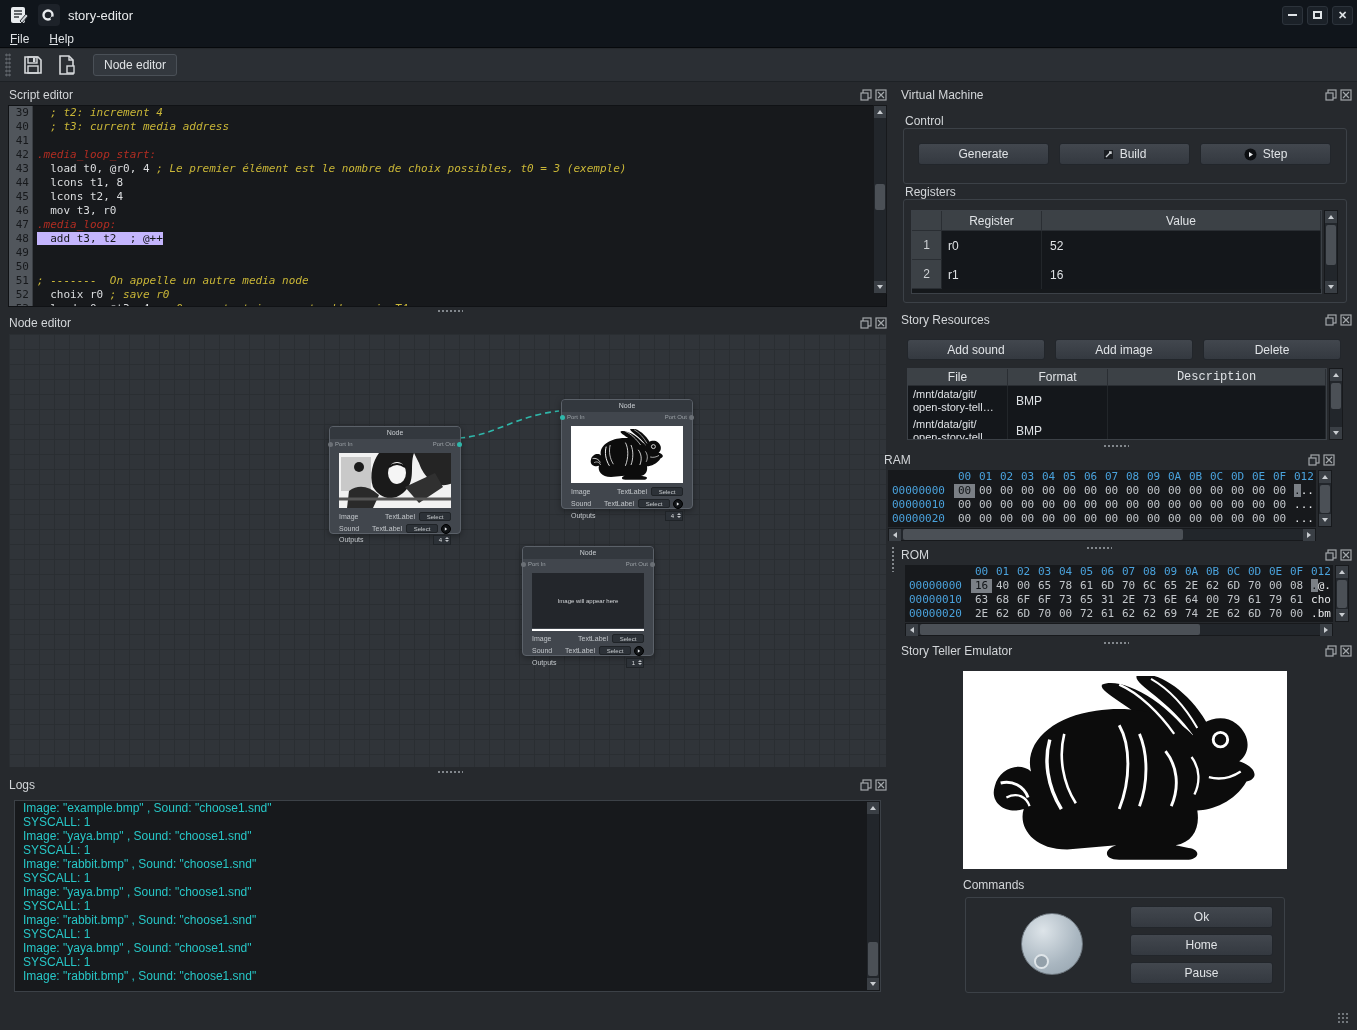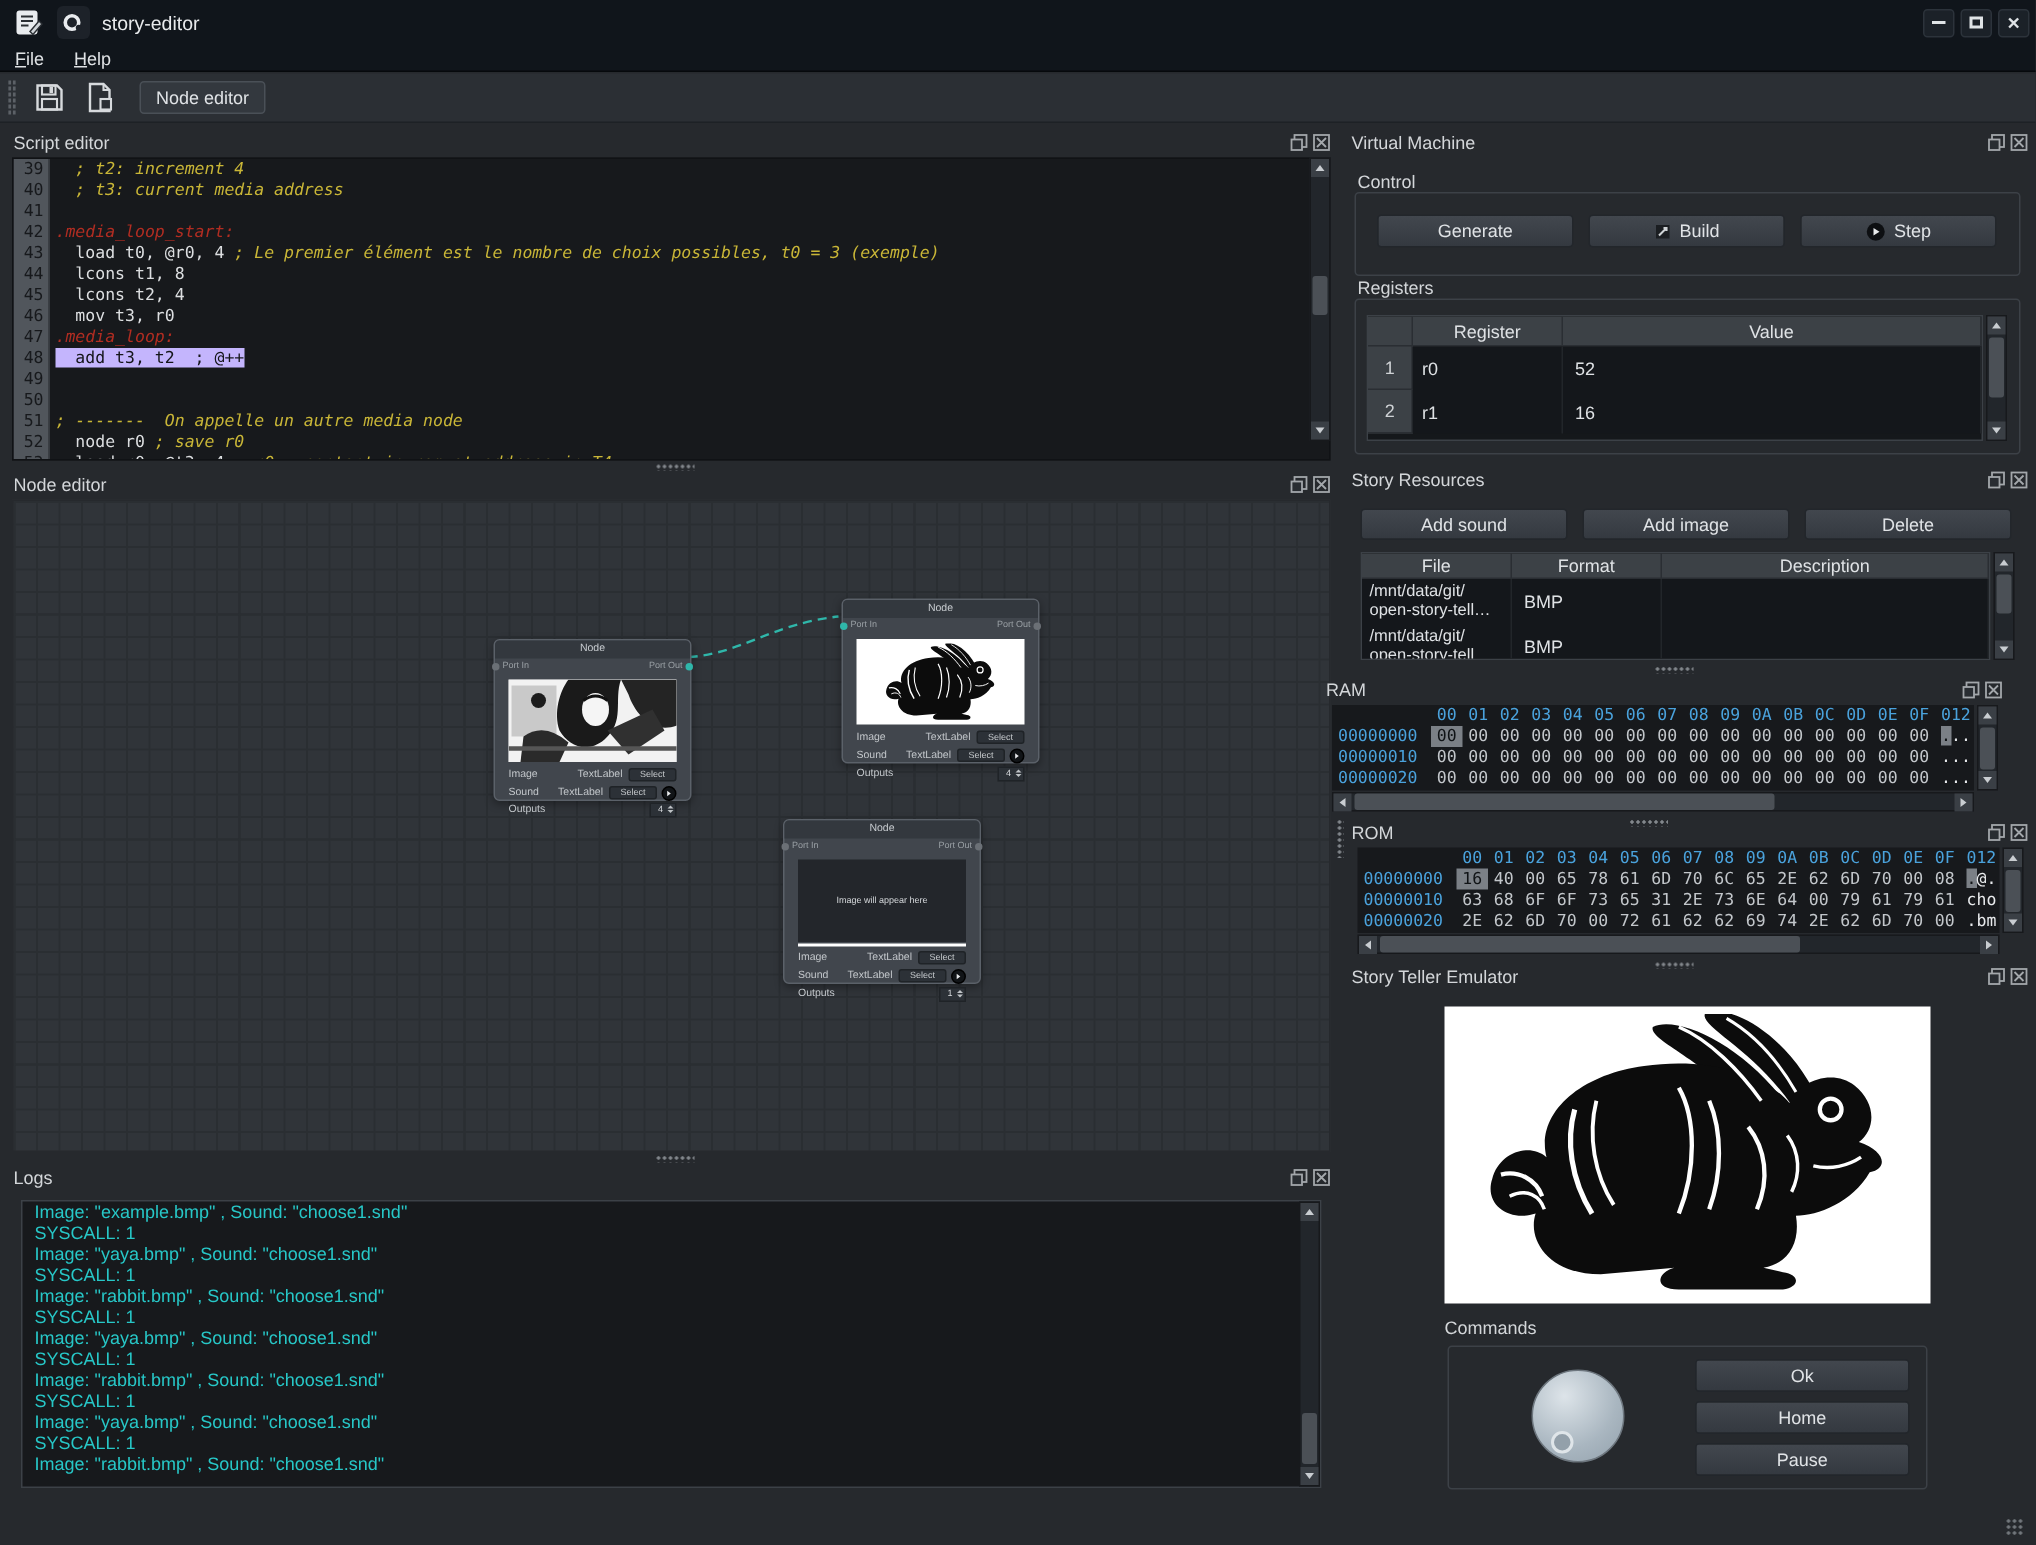--- a/index.html
+++ b/index.html
@@ -204,21 +204,21 @@
       <div class="code-line"><span class="gutter">42</span><span class="code-body"><span class="tok-label">.media_loop_start:</span></span></div>
       <div class="code-line"><span class="gutter">43</span><span class="code-body"><span class="tok-code">  load t0, @r0, 4 </span><span class="tok-comment">; Le premier élément est le nombre de choix possibles, t0 = 3 (exemple)</span></span></div>
       <div class="code-line"><span class="gutter">44</span><span class="code-body"><span class="tok-code">  lcons t1, 8</span></span></div>
       <div class="code-line"><span class="gutter">45</span><span class="code-body"><span class="tok-code">  lcons t2, 4</span></span></div>
       <div class="code-line"><span class="gutter">46</span><span class="code-body"><span class="tok-code">  mov t3, r0</span></span></div>
       <div class="code-line"><span class="gutter">47</span><span class="code-body"><span class="tok-label">.media_loop:</span></span></div>
       <div class="code-line"><span class="gutter">48</span><span class="code-body"><span class="tok-hl">  add t3, t2  ; @++</span></span></div>
       <div class="code-line"><span class="gutter">49</span><span class="code-body"></span></div>
       <div class="code-line"><span class="gutter">50</span><span class="code-body"></span></div>
       <div class="code-line"><span class="gutter">51</span><span class="code-body"><span class="tok-comment">; -------  On appelle un autre media node</span></span></div>
-      <div class="code-line"><span class="gutter">52</span><span class="code-body"><span class="tok-code">  node r0 </span><span class="tok-comment">; save r0</span></span></div>
+      <div class="code-line"><span class="gutter">52</span><span class="code-body"><span class="tok-code">  choix r0 </span><span class="tok-comment">; save r0</span></span></div>
       <div class="code-line"><span class="gutter">53</span><span class="code-body"><span class="tok-code">  load r0, @t3, 4 </span><span class="tok-comment">; r0 — content in ram at address in T4</span></span></div>
     </div>
   <div id="script-vscroll" class="vscroll" style="">
     <div class="sb-btn" style="position:absolute;top:0;left:0;">
         <i class="tri-up"></i>
       </div>
     <div class="sb-thumb-v" style="top:78px;height:26px;"></div>
     <div class="sb-btn" style="position:absolute;bottom:0;left:0;">
         <i class="tri-down"></i>
       </div>
@@ -496,21 +496,21 @@
         </svg>
     </span>
   </div>
   <div class="btn res-btn" style="left:10px;">Add sound</div>
   <div class="btn res-btn" style="left:158px;">Add image</div>
   <div class="btn res-btn" style="left:306px;">Delete</div>
   <div class="table" style="left:10px;top:57px;right:28px;height:72px;">
     <div class="trow" style="height:17px;">
       <div class="th" style="width:100px;">File</div>
       <div class="th" style="width:100px;">Format</div>
-      <div class="th" style="flex:1;">Description</div>
+      <div class="th" style="flex:1;font-family:Liberation Mono, monospace;">Description</div>
     </div>
     <div id="res-rows">
         <div class="trow" style="height: 30px;">
           <div class="td cell-dark" style="width: 100px; padding-left: 5px; font-size: 11px; line-height: 13px; display: block; padding-top: 2px; overflow: hidden;">
             <div>/mnt/data/git/</div>
             <div>open-story-tell…</div>
           </div>
           <div class="td cell-dark" style="width: 100px; padding-left: 8px;">BMP</div>
           <div class="td cell-dark" style="flex: 1 1 0%;"></div>
         </div>

